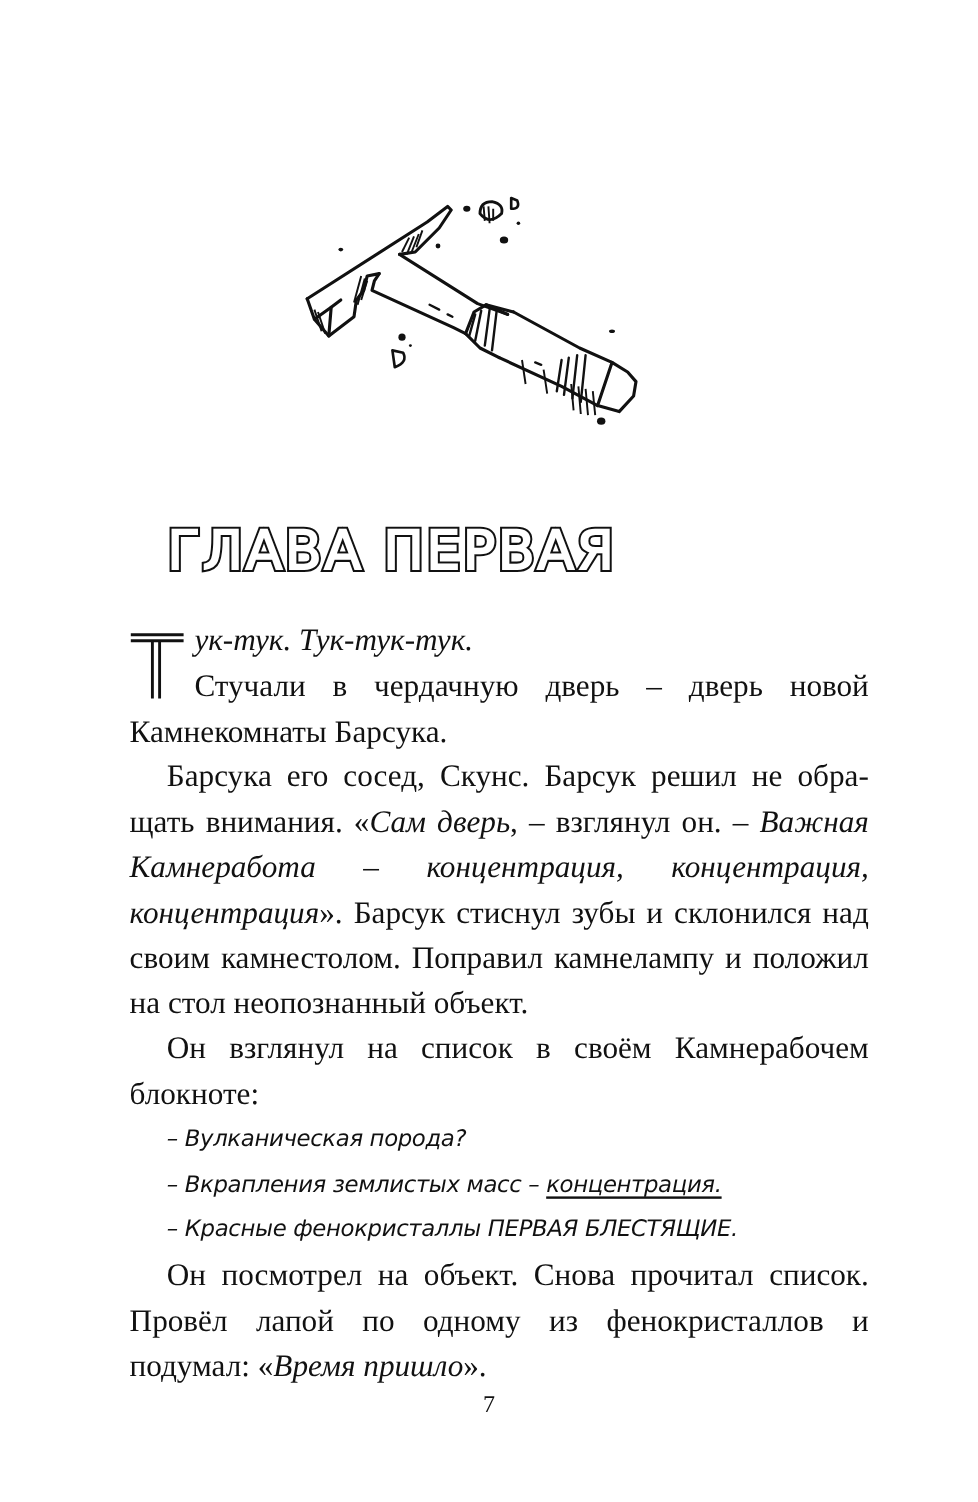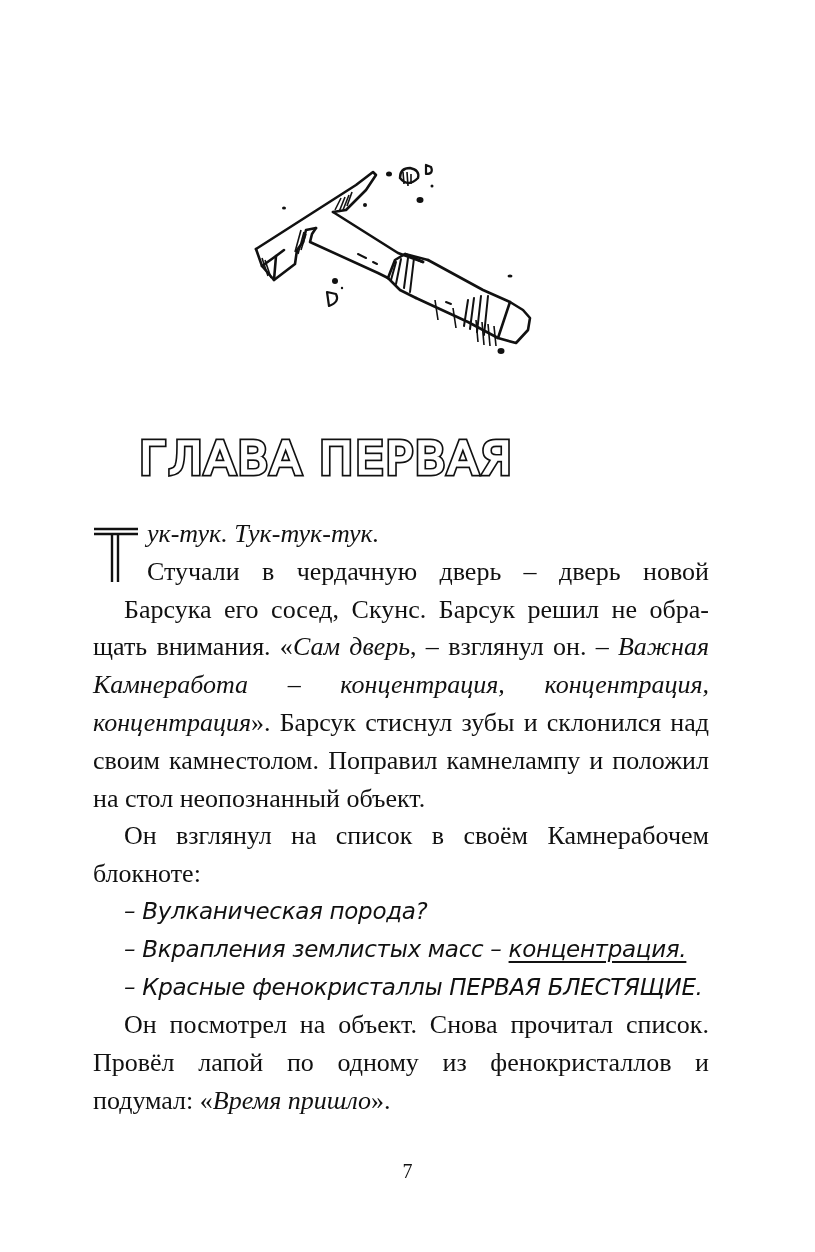--- a/index.html
+++ b/index.html
@@ -50,21 +50,21 @@
     }
     .chapter-title .inner::after {
       content: attr(data-text);
       position: absolute;
       left: 0; top: 0;
       color: #fff;
       -webkit-text-stroke: 1.6px #fff;
     }
     .text-block {
       position: absolute;
-      left: 93px;
+      left: 108px;
       top: 515px;
       width: 616px;
       font-size: 26px;
       line-height: 37.8px;
       text-align: justify;
     }
     .text-block p {
       margin: 0;
       text-indent: 31px;
       hyphens: manual;
@@ -92,21 +92,21 @@
     em { font-style: italic; }
     .note-list {
       margin: 0;
       padding: 0;
       list-style: none;
     }
     .note-list li {
       padding-left: 31px;
       font-family: "DejaVu Sans", "Liberation Sans", sans-serif;
       font-style: oblique;
-      font-size: 23px;
+      font-size: 19px;
       line-height: 37.8px;
       letter-spacing: -0.3px;
       text-align: left;
       white-space: nowrap;
     }
     .underline { text-decoration: underline; text-underline-offset: 4px; text-decoration-thickness: 1.5px; }
     .page-number {
       position: absolute;
       left: 0;
       width: 815px;
@@ -209,20 +209,21 @@
           <g fill="none" stroke="#111" stroke-width="2.4">
             <path d="M1 2 H45"></path>
             <path d="M1 7 H45"></path>
             <path d="M19 7 V55"></path>
             <path d="M25 7 V55"></path>
           </g>
         </svg>
       </span>
       <span class="first-line">ук-тук. Тук-тук-тук.</span>
       <span class="second-line nowrap" style="text-align:justify; text-align-last:justify; display:block;">Стучали в чердачную дверь – дверь новой</span>
+      <span style="display:block; clear:left;">Камнекомнаты Барсука.</span>
     </p>
 
     <p><span>Барсука его сосед, Скунс. Барсук решил не обра­щать внимания. «</span><em>Сам дверь</em><span>, – взглянул он. – </span><em>Важ­ная Камнеработа – концентрация, концентрация, концентрация</em><span>». Барсук стиснул зубы и склонился над своим камнестолом. Поправил камнелампу и положил на стол неопознанный объект.</span></p>
 
     <p><span>Он взглянул на список в своём Камнерабочем блокноте:</span></p>
 
     <ul class="note-list">
       <li><span>– </span><span>Вулканическая порода?</span></li>
       <li><span>– </span><span>Вкрапления землистых масс – </span><span class="underline">концентрация.</span></li>
       <li><span>– </span><span>Красные фенокристаллы ПЕРВАЯ БЛЕСТЯЩИЕ.</span></li>

